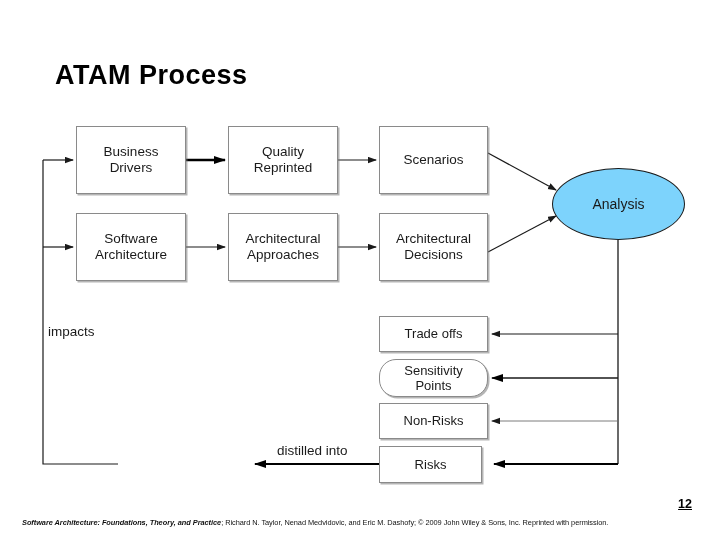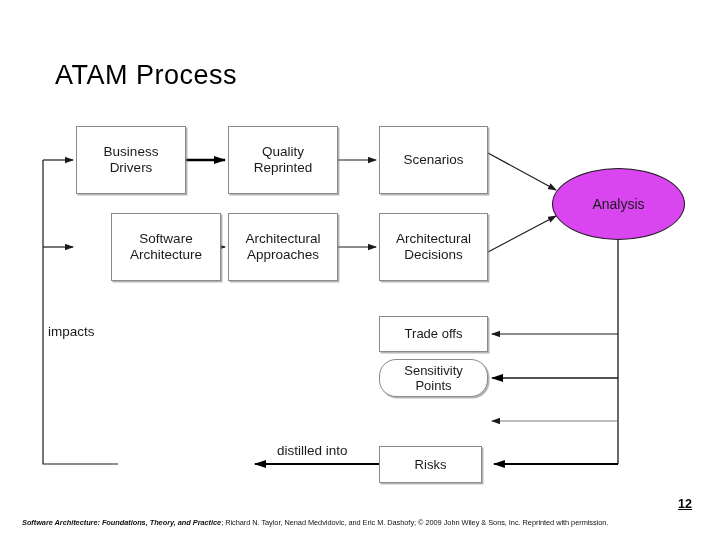--- a/index.html
+++ b/index.html
@@ -15,21 +15,21 @@
     font-family: "Liberation Sans", sans-serif;
     color: #000000;
   }
 
   
   #slide-title {
     position: absolute;
     left: 55px;
     top: 60px;
     font-size: 27px;
-    font-weight: 400;
+    font-weight: 700;
     letter-spacing: 0.5px;
     color: #000000;
     white-space: nowrap;
   }
 
   
   #diagram {
     position: absolute;
     left: 0;
     top: 0;
@@ -61,21 +61,21 @@
   .node-box.thin {
     font-size: 13px;
   }
 
   
   .node-ellipse {
     position: absolute;
     box-sizing: border-box;
     border: 1.3px solid #1a1a1a;
     border-radius: 50%;
-    background: #d946ef;
+    background: #7dd3fc;
     display: flex;
     align-items: center;
     justify-content: center;
     font-size: 14px;
     color: #1a1a1a;
   }
 
   
   .edge-label {
     position: absolute;
@@ -158,36 +158,37 @@
   </svg>
 
   <div class="node-box" style="left:76px;  top:126px; width:110px; height:68px;">Business
 Drivers</div>
 
   <div class="node-box" style="left:228px; top:126px; width:110px; height:68px;">Quality
 Reprinted</div>
 
   <div class="node-box" style="left:379px; top:126px; width:109px; height:68px;">Scenarios</div>
 
-  <div class="node-box" style="left:76px;  top:213px; width:110px; height:68px;margin-left:35px;">Software
+  <div class="node-box" style="left:76px;  top:213px; width:110px; height:68px;">Software
 Architecture</div>
 
   <div class="node-box" style="left:228px; top:213px; width:110px; height:68px;">Architectural
 Approaches</div>
 
   <div class="node-box" style="left:379px; top:213px; width:109px; height:68px;">Architectural
 Decisions</div>
 
   <div class="node-ellipse" style="left:552px; top:168px; width:133px; height:72px;">Analysis</div>
 
   <div class="node-box thin" style="left:379px; top:316px; width:109px; height:36px;">Trade offs</div>
 
   <div class="node-box thin" style="left:379px; top:359px; width:109px; height:38px;border-radius:17px;">Sensitivity
 Points</div>
 
+  <div class="node-box thin" style="left:379px; top:403px; width:109px; height:36px;">Non-Risks</div>
 
   <div class="node-box thin" style="left:379px; top:446px; width:103px; height:37px;">Risks</div>
 
 
   <div class="edge-label" style="left:48px; top:324px;">impacts</div>
 
   <div class="edge-label" style="left:277px; top:443px;">distilled into</div>
 
 </div>
 

